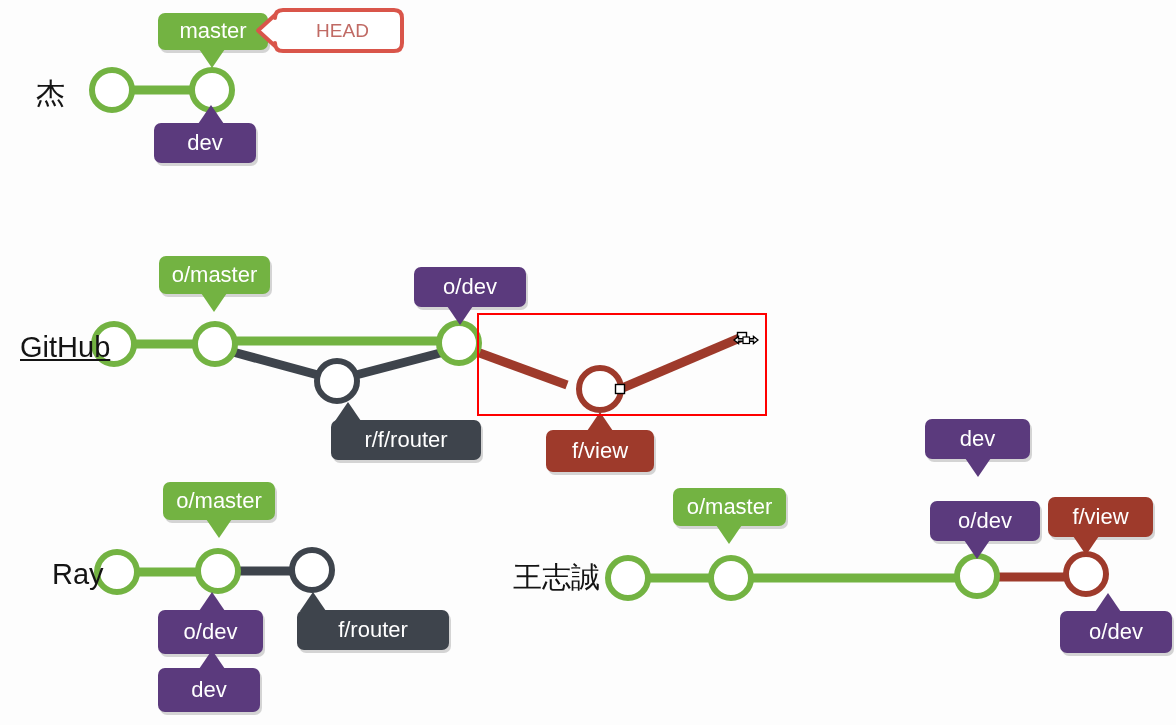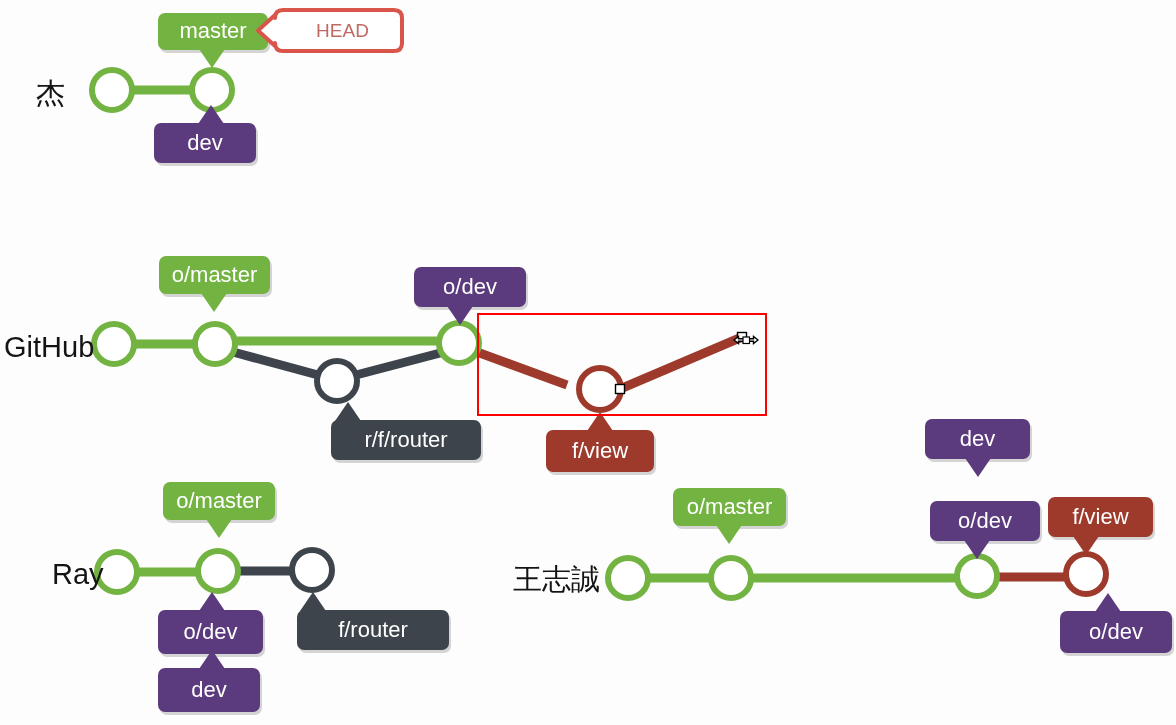--- a/index.html
+++ b/index.html
@@ -178,23 +178,23 @@
         <rect x="478" y="314" width="288" height="101" fill="none" stroke="#ff0000" stroke-width="2"></rect>
       </g>
     <g id="handles-layer">
         <rect x="615.5" y="384.5" width="9" height="9" fill="#ffffff" stroke="#000000" stroke-width="1.4"></rect>
         <rect x="737.5" y="332.5" width="9" height="9" fill="#ffffff" stroke="#000000" stroke-width="1.4"></rect>
       </g>
   </svg>
 
   <div id="row-labels">
       <div class="row-label" style="left: 36px; top: 79px;">杰</div>
-      <div class="row-label" style="left: 4px; top: 333px;">GitHub</div>
+      <div class="row-label" style="left: 20px; top: 333px; text-decoration: underline;">GitHub</div>
       <div class="row-label" style="left: 4px; top: 560px; margin-left: 48px;">Ray</div>
-      <div class="row-label" style="left: 513px; top: 565px;">王志誠</div>
+      <div class="row-label" style="left: 513px; top: 565px; font-family: Liberation Mono, monospace;">王志誠</div>
     </div>
 
   <svg class="cursor-glyph" id="cursor-svg" viewBox="0 0 26 24" style="left: 733px; top: 328px;">
     <g stroke="#000000" stroke-width="1.4" fill="#ffffff">
       <path d="M1 12 L5.5 8.5 L5.5 10.8 L20.5 10.8 L20.5 8.5 L25 12 L20.5 15.5 L20.5 13.2 L5.5 13.2 L5.5 15.5 Z"></path>
     </g>
     <rect x="10" y="9" width="6.5" height="6.5" fill="#ffffff" stroke="#000000" stroke-width="1.2"></rect>
   </svg>
 
 </div>

